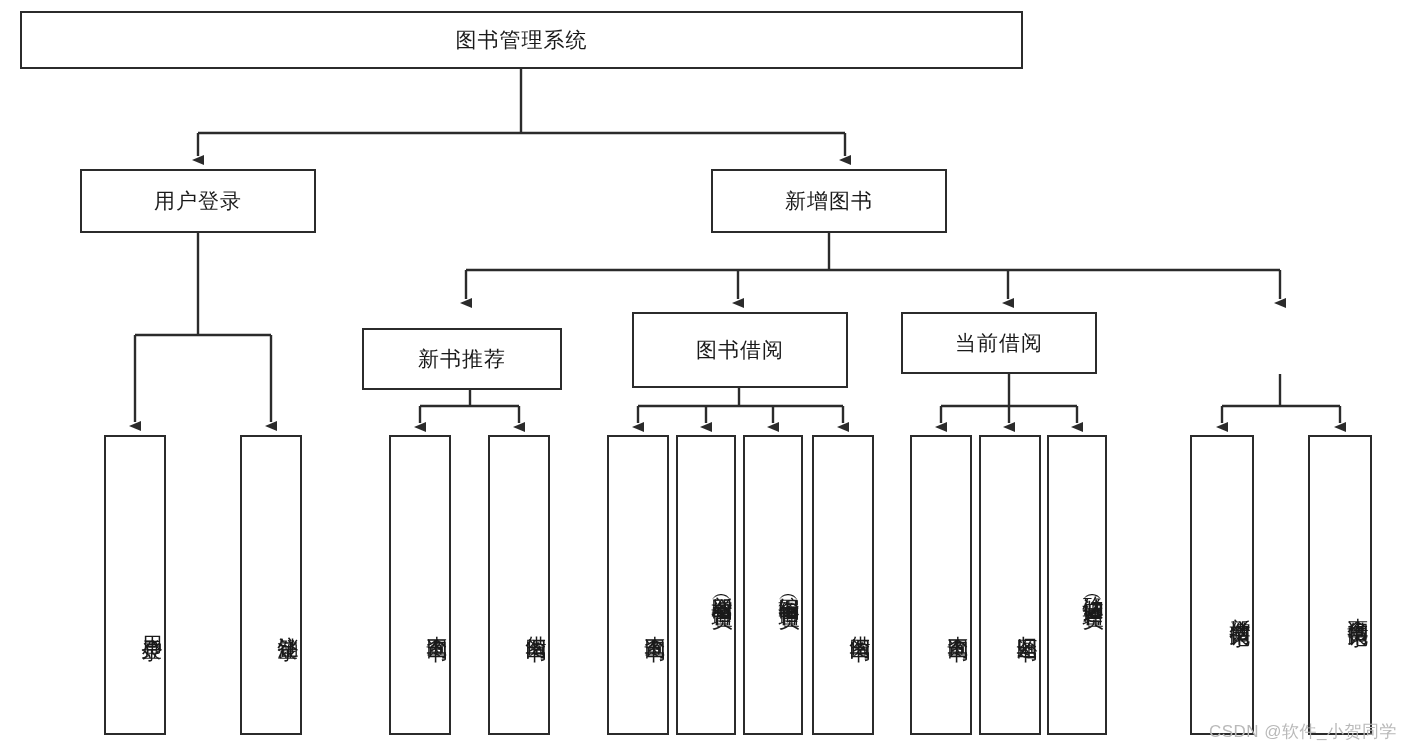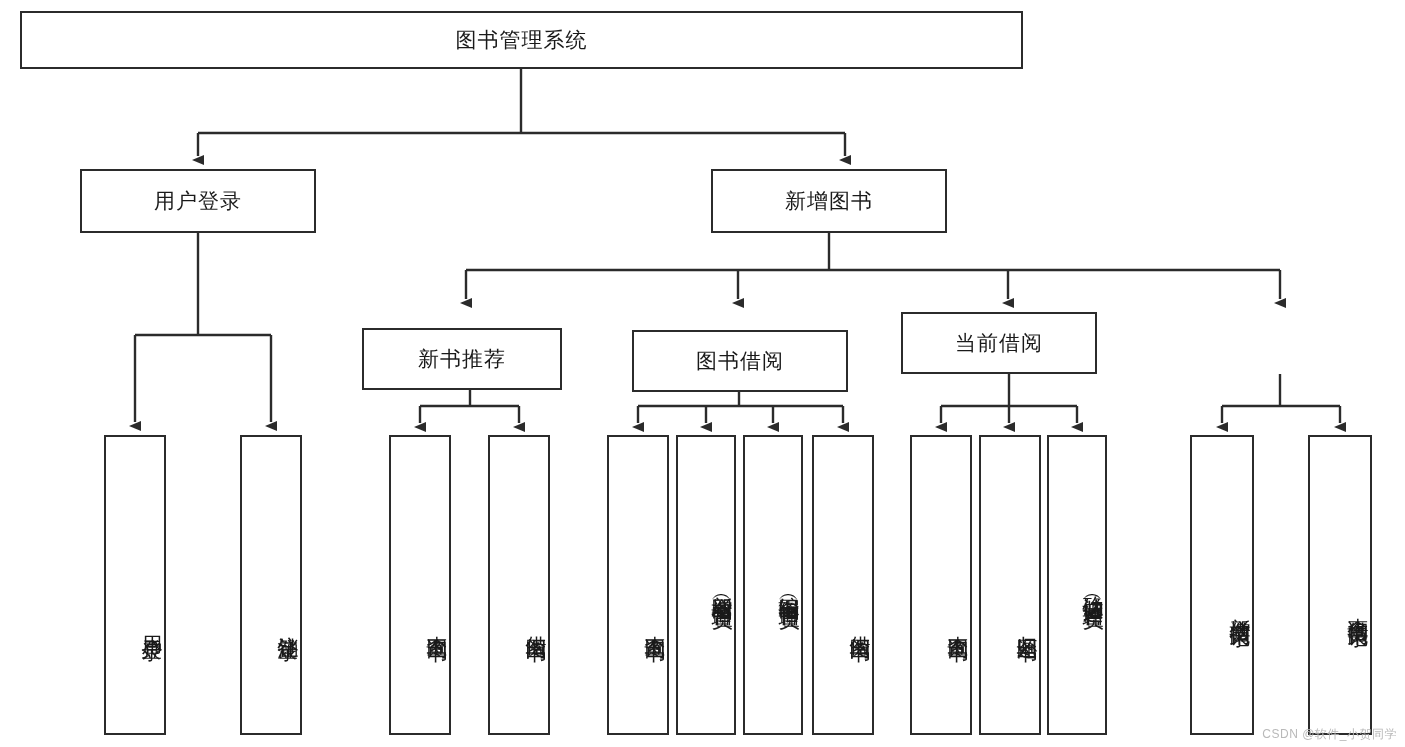--- a/index.html
+++ b/index.html
@@ -55,21 +55,21 @@
   .node.vert.topalign {
     align-items: flex-start;
   }
   .node .lbl {
     display: block;
   }
   #watermark {
     position: absolute;
     right: 8px;
     bottom: 4px;
-    font-size: 12px;
+    font-size: 17px;
     color: #b9b9b9;
     letter-spacing: 0.5px;
     z-index: 5;
     user-select: none;
   }
 </style>
 </head>
 <body>
 
 <div id="canvas">
@@ -131,21 +131,21 @@
   <div class="node horiz" style="left:80px; top:169px; width:236px; height:64px;">
     <span class="lbl">用户登录</span>
   </div>
   <div class="node horiz" style="left:711px; top:169px; width:236px; height:64px;">
     <span class="lbl">新增图书</span>
   </div>
 
   <div class="node horiz" style="left:362px; top:328px; width:200px; height:62px;">
     <span class="lbl">新书推荐</span>
   </div>
-  <div class="node horiz" style="left:632px; top:330px; width:216px; height:62px;">
+  <div class="node horiz" style="left:632px; top:312px; width:216px; height:76px;">
     <span class="lbl">图书借阅</span>
   </div>
   <div class="node horiz" style="left:901px; top:312px; width:196px; height:62px;">
     <span class="lbl">当前借阅</span>
   </div>
 
   <div class="node vert" style="left:104px; top:435px; width:62px; height:300px; padding-top:76px;">
     <span class="lbl">用户登录</span>
   </div>
   <div class="node vert" style="left:240px; top:435px; width:62px; height:300px; padding-top:76px;">

